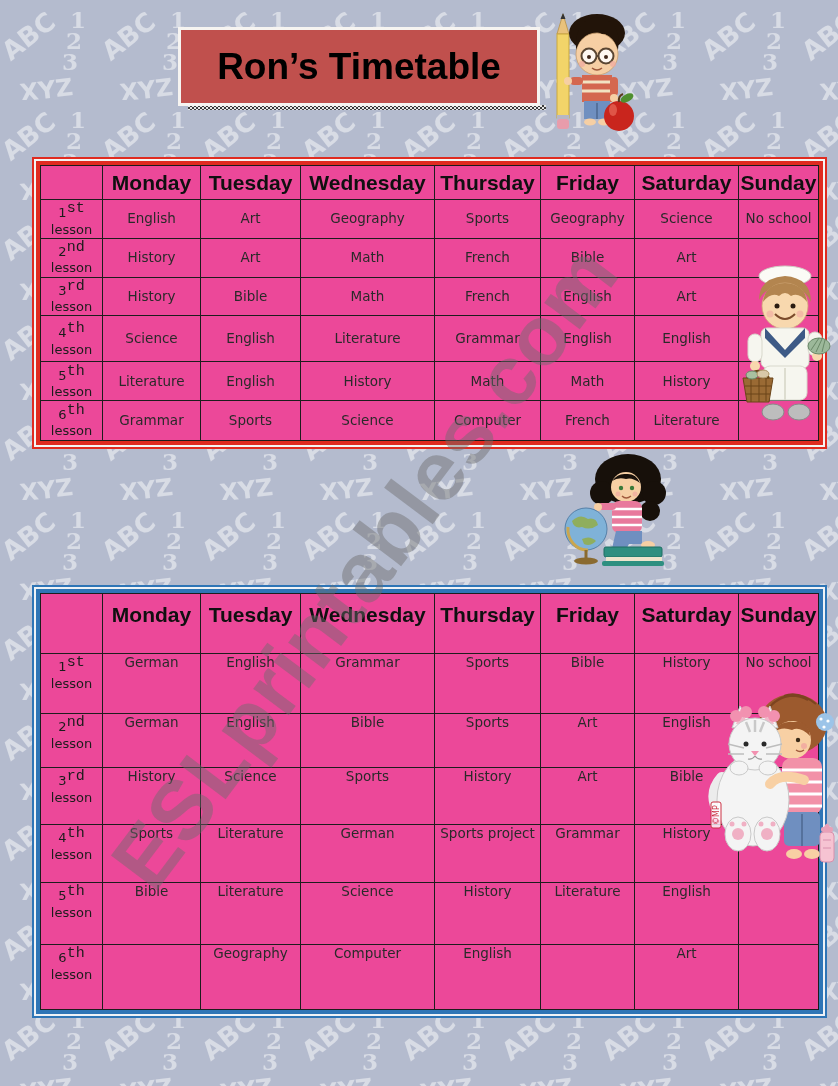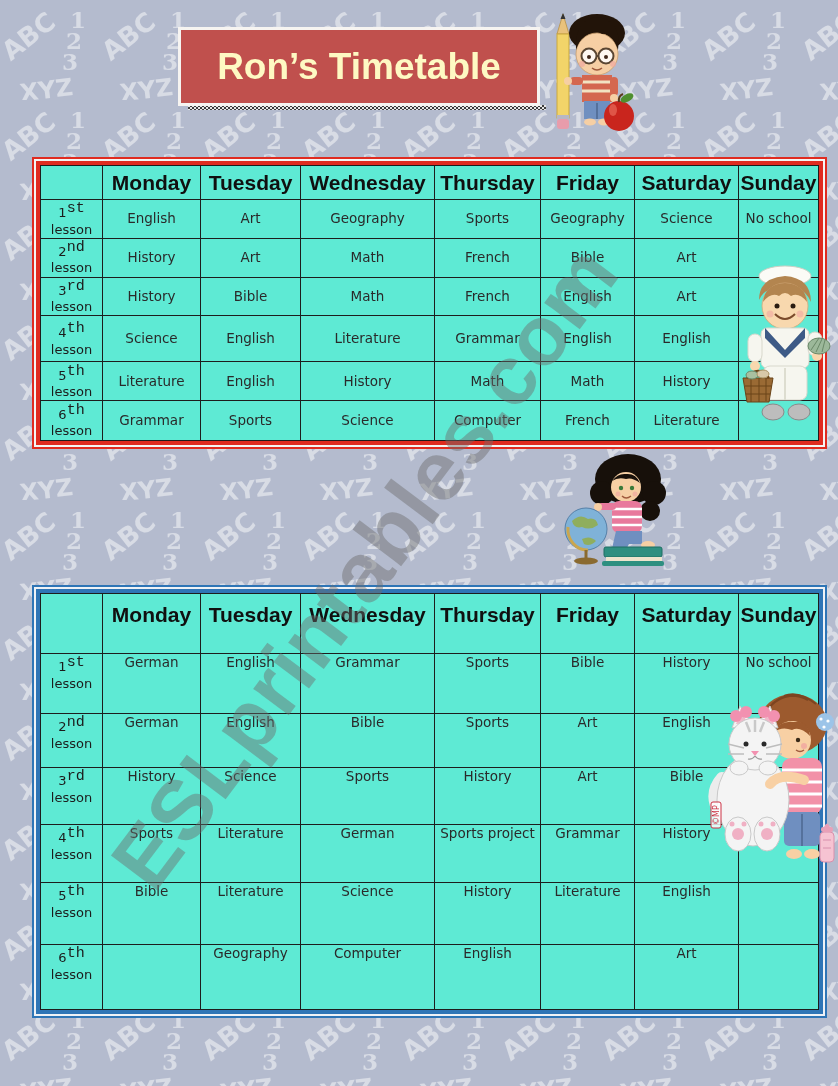--- a/index.html
+++ b/index.html
@@ -3,36 +3,36 @@
 <meta charset="utf-8">
 <style>
   html,body{margin:0;padding:0;background:#888;}
   .page{position:relative;width:838px;height:1086px;overflow:hidden;background:#b4bbce;
         font-family:"Liberation Sans",sans-serif;}
   .bgpattern{position:absolute;left:0;top:0;z-index:0;}
 
   
   .banner{position:absolute;display:flex;align-items:center;justify-content:center;z-index:10;}
   .ron-banner{left:178px;top:27px;width:356px;height:73px;background:#c0504d;border:3px solid #f6f4f1;}
-  .ron-banner .banner-text{font-size:37px;font-weight:bold;color:#fef9c3;}
+  .ron-banner .banner-text{font-size:37px;font-weight:bold;color:#000000;}
   .ron-shadow{position:absolute;left:188px;top:105px;width:358px;height:5px;z-index:9;
       background:repeating-conic-gradient(#3c3c3c 0% 25%,#e6e6e6 0% 50%);background-size:4px 4px;}
   .ann-banner{left:166px;top:461px;width:412px;height:100px;background:#4bacc6;border:2px solid #3e98b3;}
   .ann-banner::after{content:"";position:absolute;inset:6px;border:2px solid #bce4ee;pointer-events:none;}
   .ann-banner .banner-text{font-size:36px;font-weight:bold;color:#1d79c0;word-spacing:0.45em;
       font-family:"DejaVu Sans",sans-serif;}
 
   
   .tframe{position:absolute;background:#fff;z-index:10;}
   .ron-frame{left:36px;top:161px;border:4px solid #e02b20;
       box-shadow:0 0 0 2px #f5f5f3,0 0 0 4px #e02b20;}
   .ann-frame{left:36px;top:589px;border:4px solid #2e75b6;
       box-shadow:0 0 0 2px #eef2f6,0 0 0 4px #2e75b6;}
 
-  table.tt{border-collapse:collapse;table-layout:fixed;width:778px;background:#5eead4;}
+  table.tt{border-collapse:collapse;table-layout:fixed;width:778px;background:#ec4899;}
   table.tt td{border:1px solid #1d1d1d;text-align:center;overflow:hidden;padding:0;}
   .day{font-size:21px;font-weight:bold;color:#101010;font-family:"Liberation Sans",sans-serif;}
   .subject{font-size:13.5px;color:#2a2a2a;font-family:"DejaVu Sans",sans-serif;line-height:1.3;}
   .lesson{font-size:13px;color:#1c1c1c;font-family:"DejaVu Sans",sans-serif;line-height:1.25;}
   .lesson sup{font-size:15px;font-family:Liberation Mono, monospace;}
 
   .ron-t tr:nth-child(1){height:34px;}
   .ron-t tr:nth-child(2),.ron-t tr:nth-child(3),.ron-t tr:nth-child(4){height:37px;}
   .ron-t tr:nth-child(5){height:46px;}
   .ron-t tr:nth-child(6){height:38px;}

